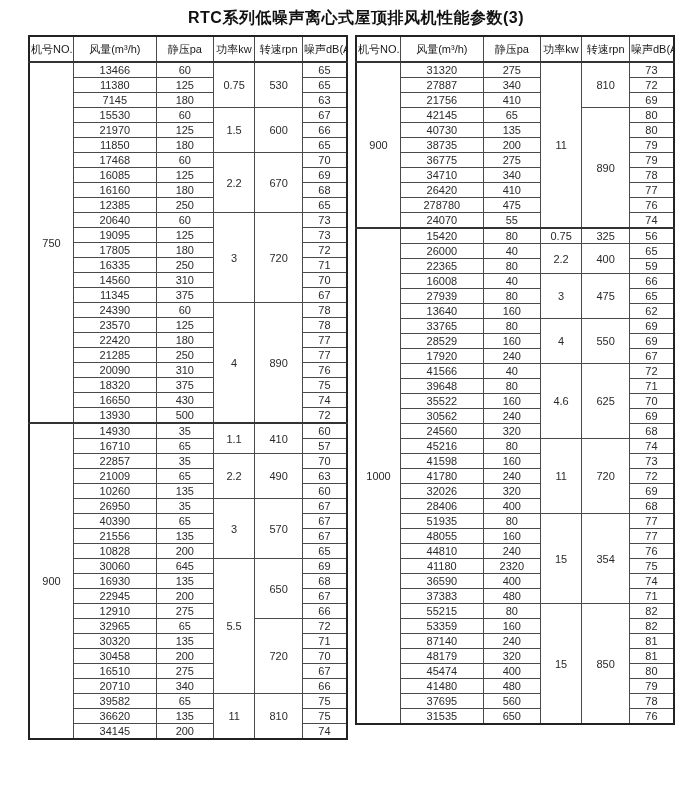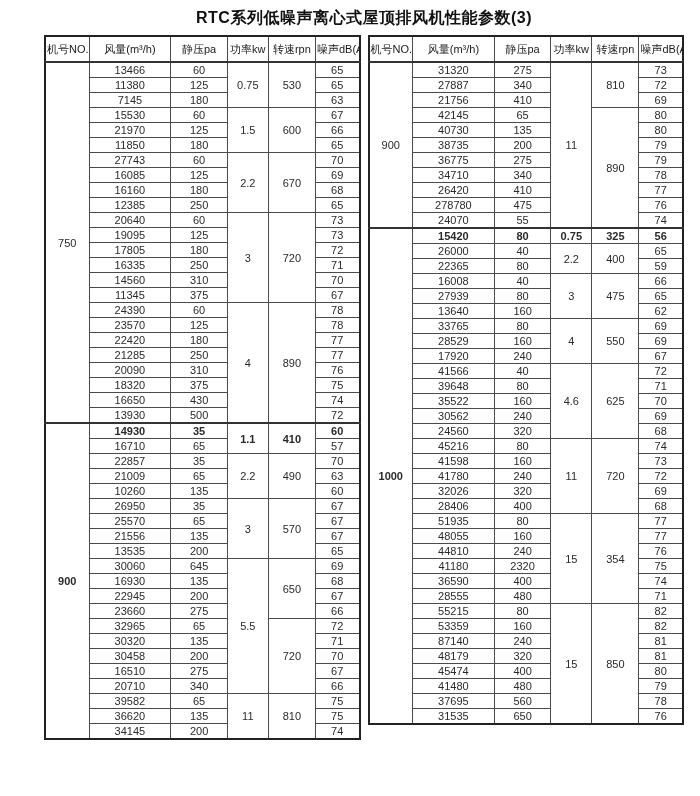--- a/index.html
+++ b/index.html
@@ -7,21 +7,21 @@
     padding: 0;
     background: #ffffff;
     font-family: "Liberation Sans", "DejaVu Sans", sans-serif;
     color: #1c1c1c;
     width: 700px;
   }
   .page {
     width: 700px;
     height: 796px;
     box-sizing: border-box;
-    padding: 6px 16px 8px 44px;
+    padding: 6px 16px 8px 28px;
     background: #ffffff;
   }
   .title {
     text-align: center;
     font-size: 16px;
     font-weight: bold;
     letter-spacing: 0.5px;
     margin: 2px 0 6px 0;
     color: #111;
   }
@@ -57,21 +57,20 @@
     border-bottom: 2px solid #333;
     color: #1a1a1a;
   }
   table.perf-table tbody td {
     height: 14px;
     line-height: 14px;
     color: #2a2a2a;
   }
   tr.section-divider td {
     border-top: 2px solid #333;
-    font-weight: bold;
   }
   col.c-model { width: 14%; }
   col.c-flow  { width: 26%; }
   col.c-press { width: 18%; }
   col.c-power { width: 13%; }
   col.c-speed { width: 15%; }
   col.c-noise { width: 14%; }
 </style>
 </head>
 <body>
@@ -130,21 +129,21 @@
             <td>21970</td>
             <td>125</td>
             <td>66</td>
           </tr>
           <tr>
             <td>11850</td>
             <td>180</td>
             <td>65</td>
           </tr>
           <tr>
-            <td>27743</td>
+            <td>17468</td>
             <td>60</td>
             <td rowspan="4">2.2</td>
             <td rowspan="4">670</td>
             <td>70</td>
           </tr>
           <tr>
             <td>16085</td>
             <td>125</td>
             <td>69</td>
           </tr>
@@ -263,31 +262,31 @@
             <td>60</td>
           </tr>
           <tr>
             <td>26950</td>
             <td>35</td>
             <td rowspan="4">3</td>
             <td rowspan="4">570</td>
             <td>67</td>
           </tr>
           <tr>
-            <td>25570</td>
+            <td>40390</td>
             <td>65</td>
             <td>67</td>
           </tr>
           <tr>
             <td>21556</td>
             <td>135</td>
             <td>67</td>
           </tr>
           <tr>
-            <td>13535</td>
+            <td>10828</td>
             <td>200</td>
             <td>65</td>
           </tr>
           <tr>
             <td>30060</td>
             <td>645</td>
             <td rowspan="9">5.5</td>
             <td rowspan="4">650</td>
             <td>69</td>
           </tr>
@@ -295,21 +294,21 @@
             <td>16930</td>
             <td>135</td>
             <td>68</td>
           </tr>
           <tr>
             <td>22945</td>
             <td>200</td>
             <td>67</td>
           </tr>
           <tr>
-            <td>23660</td>
+            <td>12910</td>
             <td>275</td>
             <td>66</td>
           </tr>
           <tr>
             <td>32965</td>
             <td>65</td>
             <td rowspan="5">720</td>
             <td>72</td>
           </tr>
           <tr>
@@ -560,21 +559,21 @@
             <td>41180</td>
             <td>2320</td>
             <td>75</td>
           </tr>
           <tr>
             <td>36590</td>
             <td>400</td>
             <td>74</td>
           </tr>
           <tr>
-            <td>28555</td>
+            <td>37383</td>
             <td>480</td>
             <td>71</td>
           </tr>
           <tr>
             <td>55215</td>
             <td>80</td>
             <td rowspan="8">15</td>
             <td rowspan="8">850</td>
             <td>82</td>
           </tr>

